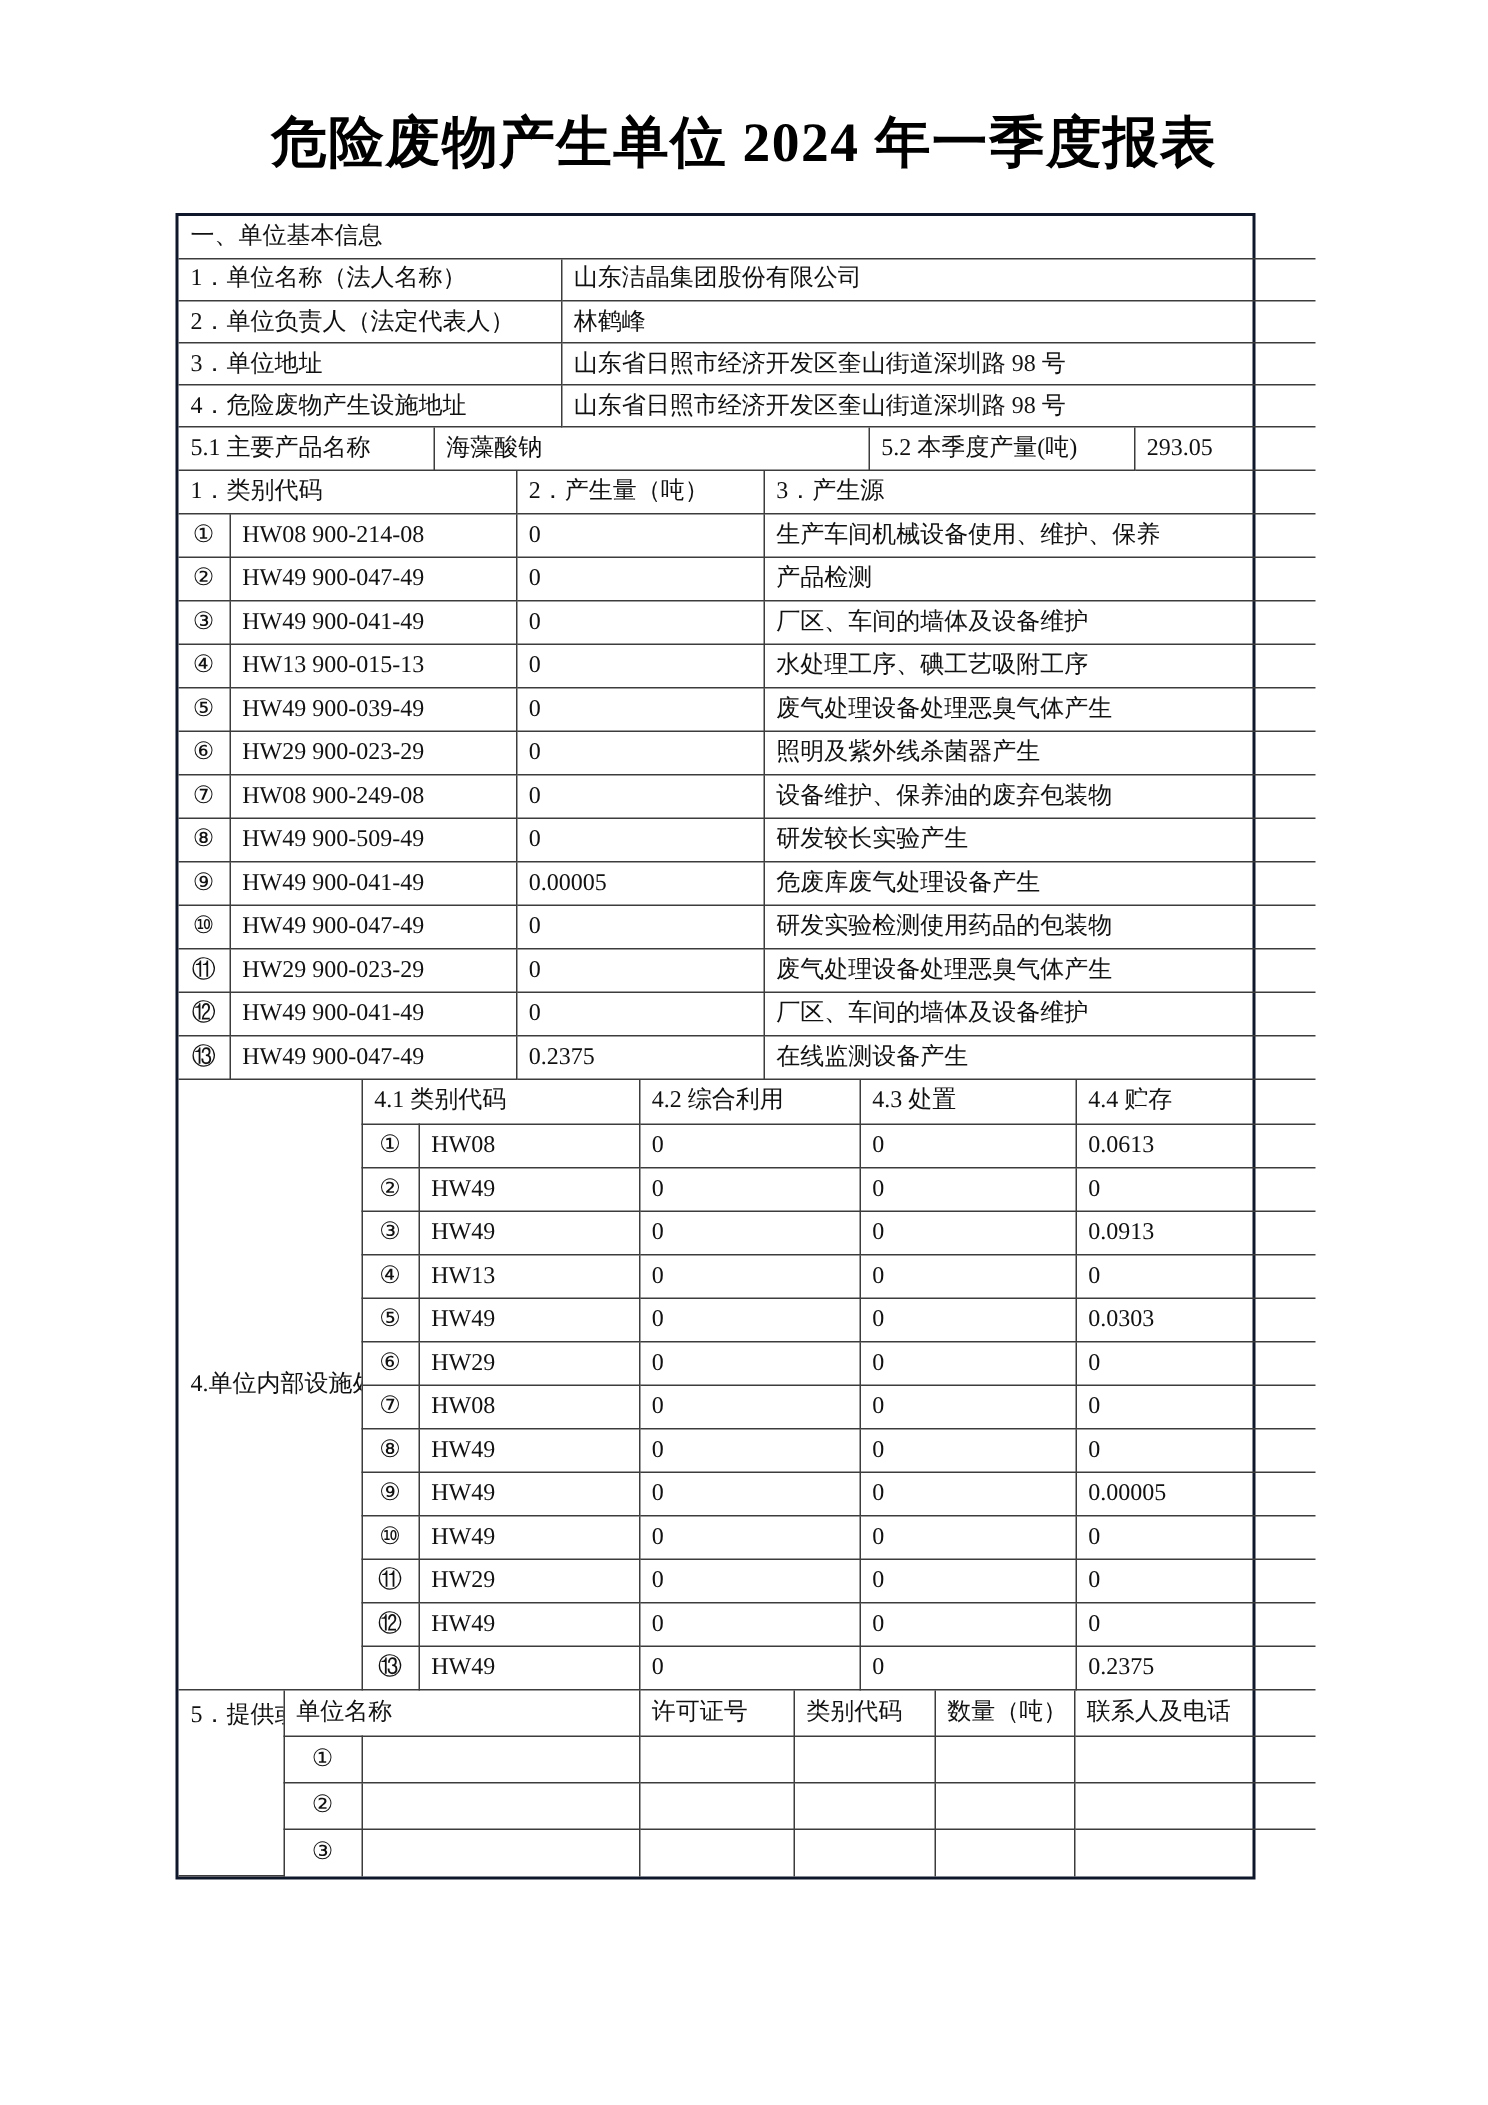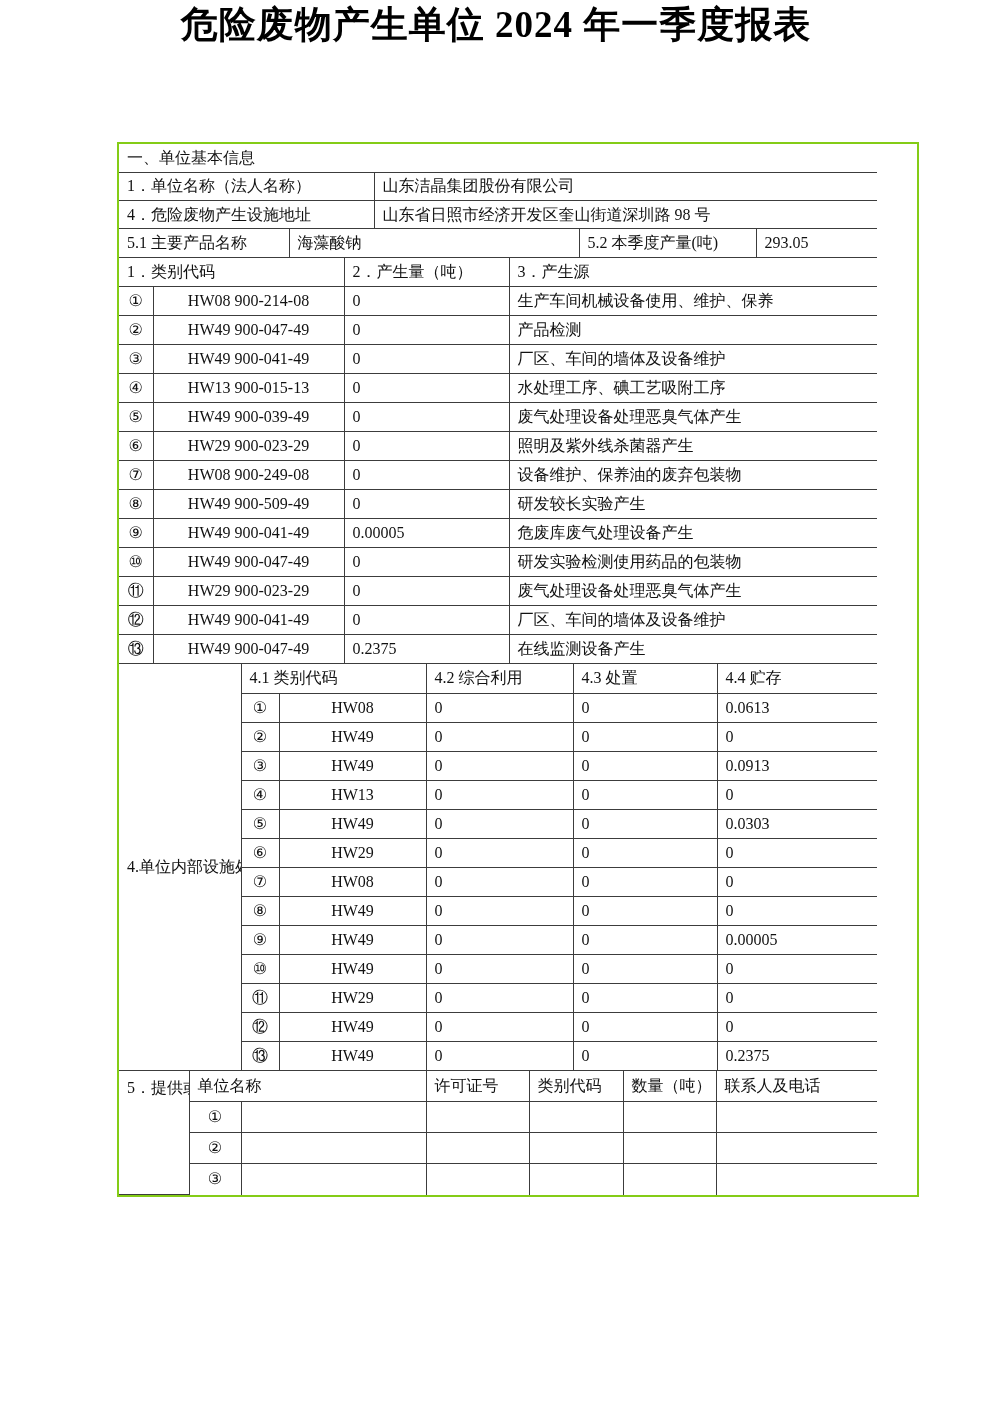--- a/index.html
+++ b/index.html
@@ -5,32 +5,33 @@
   * { margin: 0; padding: 0; box-sizing: border-box; }
   html, body {
     width: 992px; height: 1403px;
     background: #ffffff;
     font-family: "Liberation Serif", "DejaVu Serif", serif;
     color: #111111;
   }
   .page { position: relative; width: 992px; height: 1403px; overflow: hidden; }
 
   .doc-title {
+    margin-top: 70px;
     text-align: center;
     font-size: 37px;
     font-weight: bold;
     letter-spacing: 1px;
     color: #000000;
   }
 
   .sheet {
     position: absolute;
     left: 117px; top: 142px;
-    width: 802px;
-    border: 2px solid #84cc16;
+    width: 720px;
+    border: 2px solid #0f172a;
     background: #ffffff;
   }
 
   table.grid {
     border-collapse: collapse;
     table-layout: fixed;
     width: 758px;
   }
   table.grid td {
     border: 1px solid #3c3c3c;
@@ -46,21 +47,21 @@
   table.grid tr:first-child td { border-top: none; }
   table.grid.no-bottom tr:last-child td { border-bottom: none; }
 
   .h28 td { height: 28px; }
   .h35 td { height: 35px; font-family: Liberation Serif, serif; }
   .h29 td { height: 29px; }
   .h31 td { height: 31px; }
 
   .sec-head { font-size: 16px; }
   .center { text-align: left; }
-  .codecell { text-align: center; white-space: pre; }
+  .codecell { white-space: pre; }
   .circ { text-align: center; font-size: 17px; padding: 2px 2px; }
   .wrapcell {
     white-space: normal;
     line-height: 1.65;
     vertical-align: middle;
     padding: 4px 6px;
   }
   .wrapcell.top { vertical-align: top; padding-top: 6px; text-align: justify; }
 </style>
 </head>
@@ -85,20 +86,28 @@
 
     <table class="grid h28">
       <colgroup>
           <col style="width:255px">
           <col style="width:503px">
         </colgroup>
       <tbody>
           <tr>
         <td>1．单位名称（法人名称）</td>
         <td>山东洁晶集团股份有限公司</td>
+      </tr>
+      <tr>
+        <td>2．单位负责人（法定代表人）</td>
+        <td>林鹤峰</td>
+      </tr>
+      <tr>
+        <td>3．单位地址</td>
+        <td>山东省日照市经济开发区奎山街道深圳路 98 号</td>
       </tr>
       <tr>
         <td>4．危险废物产生设施地址</td>
         <td>山东省日照市经济开发区奎山街道深圳路 98 号</td>
       </tr>
     </tbody>
       </table>
 
     <table class="grid h28">
       <colgroup>

